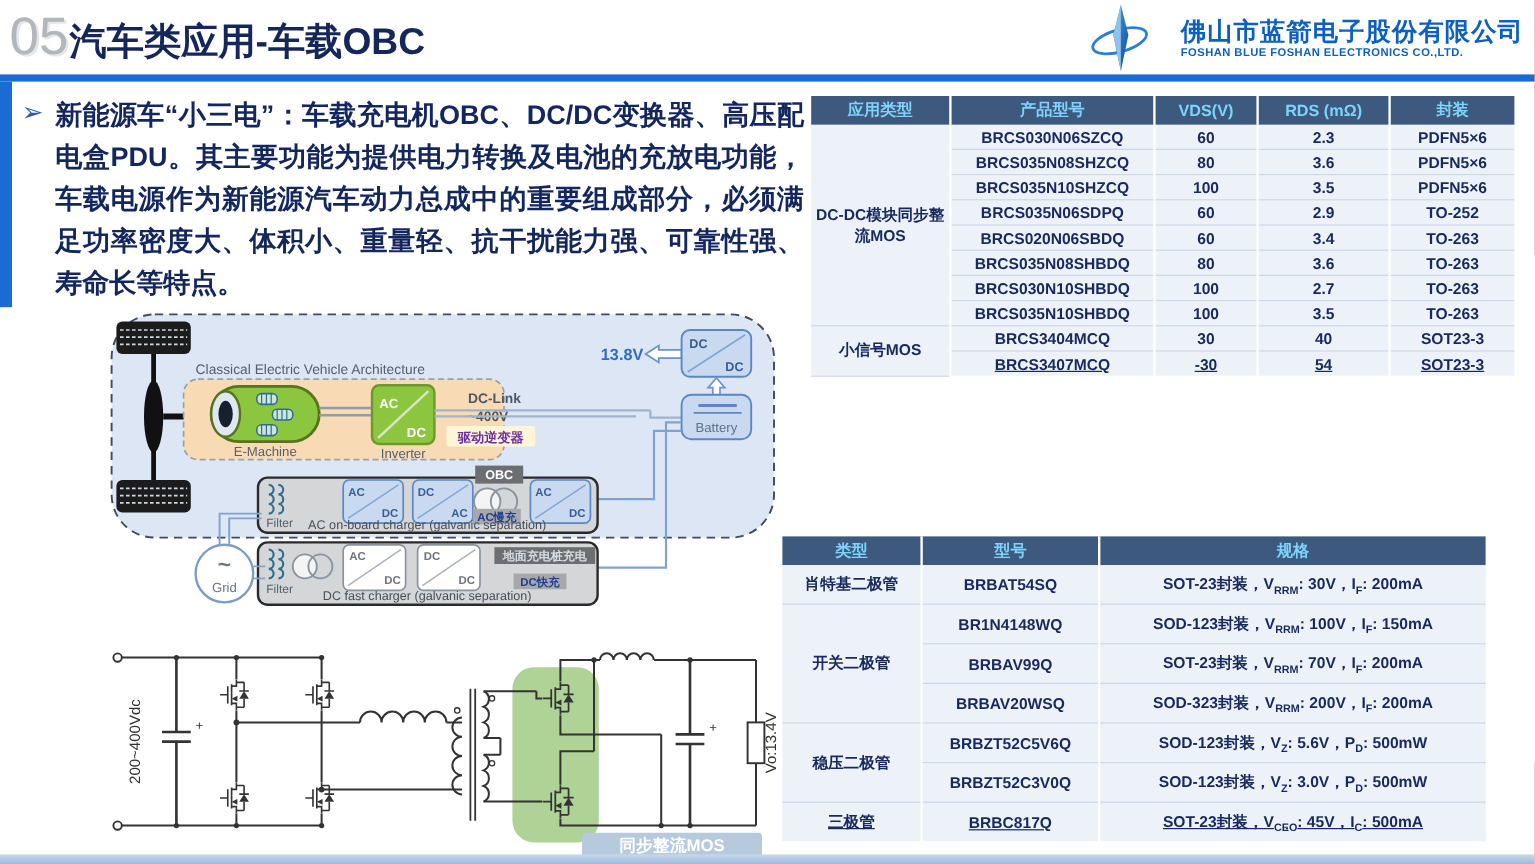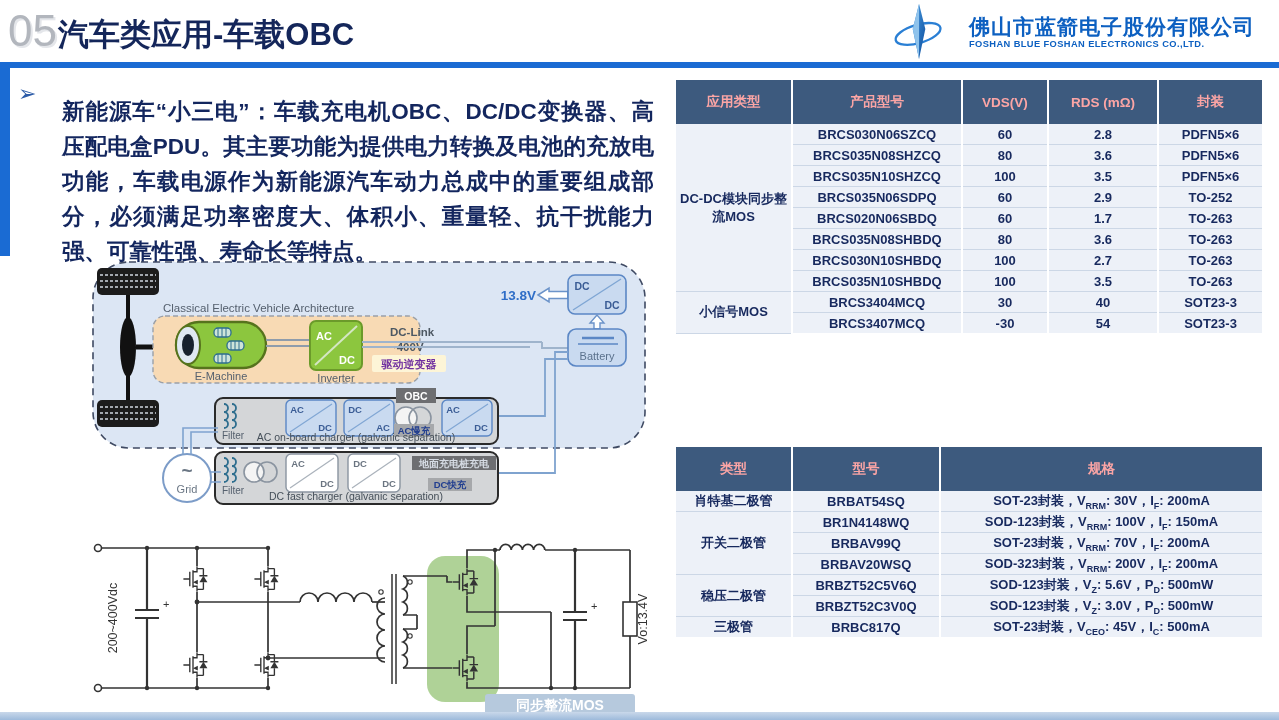--- a/index.html
+++ b/index.html
@@ -2,45 +2,45 @@
 <html><head>
 <meta charset="utf-8">
 <style>
   html,body{margin:0;padding:0;background:#888;}
   .slide{position:relative;width:1279px;height:720px;background:#ffffff;overflow:hidden;
          font-family:"Liberation Sans","DejaVu Sans",sans-serif;}
   
   .hdr-num{position:absolute;left:8px;top:6px;font-size:44px;font-weight:normal;color:#b2b6bd;
            text-shadow:2px 2px 0 #e4e6ea;}
   .hdr-title{position:absolute;left:58px;top:14px;font-size:31px;font-weight:bold;color:#14265a;margin:0;}
-  .logo{position:absolute;right:24px;top:3px;display:flex;align-items:center;gap:17px;}
+  .logo{position:absolute;right:9px;top:3px;display:flex;align-items:center;gap:17px;}
   .logo-text{display:flex;flex-direction:column;line-height:1.12;}
   .logo-cn{font-size:21px;font-weight:bold;color:#0d60c1;letter-spacing:1px;}
   .logo-en{font-size:9.3px;font-weight:bold;color:#0d60c1;letter-spacing:.4px;}
   .rule{position:absolute;left:0;top:62px;width:1279px;height:6px;background:#1a6bd3;}
   .stripe{position:absolute;left:0;top:68px;width:10px;height:188px;background:#1a6bd3;}
   .footer-strip{position:absolute;left:0;top:712px;width:1279px;height:8px;
                 background:linear-gradient(#c9d8ea,#9dbadb);}
   
   .intro{position:absolute;left:18px;top:78px;width:652px;display:flex;}
   .intro .marker{font-size:22px;color:#2d5ca8;font-weight:bold;flex:0 0 28px;padding-top:3px;}
-  .intro p{margin:16px;font-size:22.5px;font-weight:bold;color:#13265e;line-height:35px;text-align:justify;}
+  .intro p{margin:0;font-size:22.5px;font-weight:bold;color:#13265e;line-height:35px;text-align:justify;}
   
   table.tbl{position:absolute;border-collapse:collapse;table-layout:fixed;text-align:center;
             font-weight:bold;color:#17295e;}
-  .tbl th{background:#3d5a7e;color:#fca5a5;font-size:13.5px;height:44px;padding:0 2px;
+  .tbl th{background:#3d5a7e;color:#7dd3fc;font-size:13.5px;height:24px;padding:0 2px;
           border-right:2px solid #fff;}
   .tbl td{background:#edf1f8;font-size:13px;height:20px;padding:0 2px;
           border-right:2px solid #fff;border-bottom:1px solid #ccd7e6;}
   .tbl th:last-child,.tbl td:last-child{border-right:none;margin-left:20px;}
-  .tbl tr:last-child td{border-bottom:none;}
-  #diode-table td{height:20px;}
+  .tbl tr:last-child td{border-bottom:none;text-decoration:underline;}
+  #diode-table td{height:32px;}
   .tbl td sub{font-size:9px;}
   #mos-table{left:676px;top:80px;width:586px;}
-  #diode-table{left:676px;top:447px;width:586px;}
+  #diode-table{left:652px;top:447px;width:586px;}
   
   .ev-svg{position:absolute;left:90px;top:258px;}
   .sch-svg{position:absolute;left:85px;top:526px;}
   svg text{font-family:"Liberation Sans","DejaVu Sans",sans-serif;}
 </style>
 </head>
 <body>
 
 <div class="slide">
 
@@ -330,21 +330,21 @@
           <th>VDS(V)</th>
           <th>RDS (mΩ)</th>
           <th>封装</th>
         </tr>
       </thead>
       <tbody>
         <tr>
           <td rowspan="8">DC-DC模块同步整流MOS</td>
           <td>BRCS030N06SZCQ</td>
           <td>60</td>
-          <td>2.8</td>
+          <td>2.3</td>
           <td>PDFN5×6</td>
         </tr>
         <tr>
           <td>BRCS035N08SHZCQ</td>
           <td>80</td>
           <td>3.6</td>
           <td>PDFN5×6</td>
         </tr>
         <tr>
           <td>BRCS035N10SHZCQ</td>
@@ -354,21 +354,21 @@
         </tr>
         <tr>
           <td>BRCS035N06SDPQ</td>
           <td>60</td>
           <td>2.9</td>
           <td>TO-252</td>
         </tr>
         <tr>
           <td>BRCS020N06SBDQ</td>
           <td>60</td>
-          <td>1.7</td>
+          <td>3.4</td>
           <td>TO-263</td>
         </tr>
         <tr>
           <td>BRCS035N08SHBDQ</td>
           <td>80</td>
           <td>3.6</td>
           <td>TO-263</td>
         </tr>
         <tr>
           <td>BRCS030N10SHBDQ</td>

